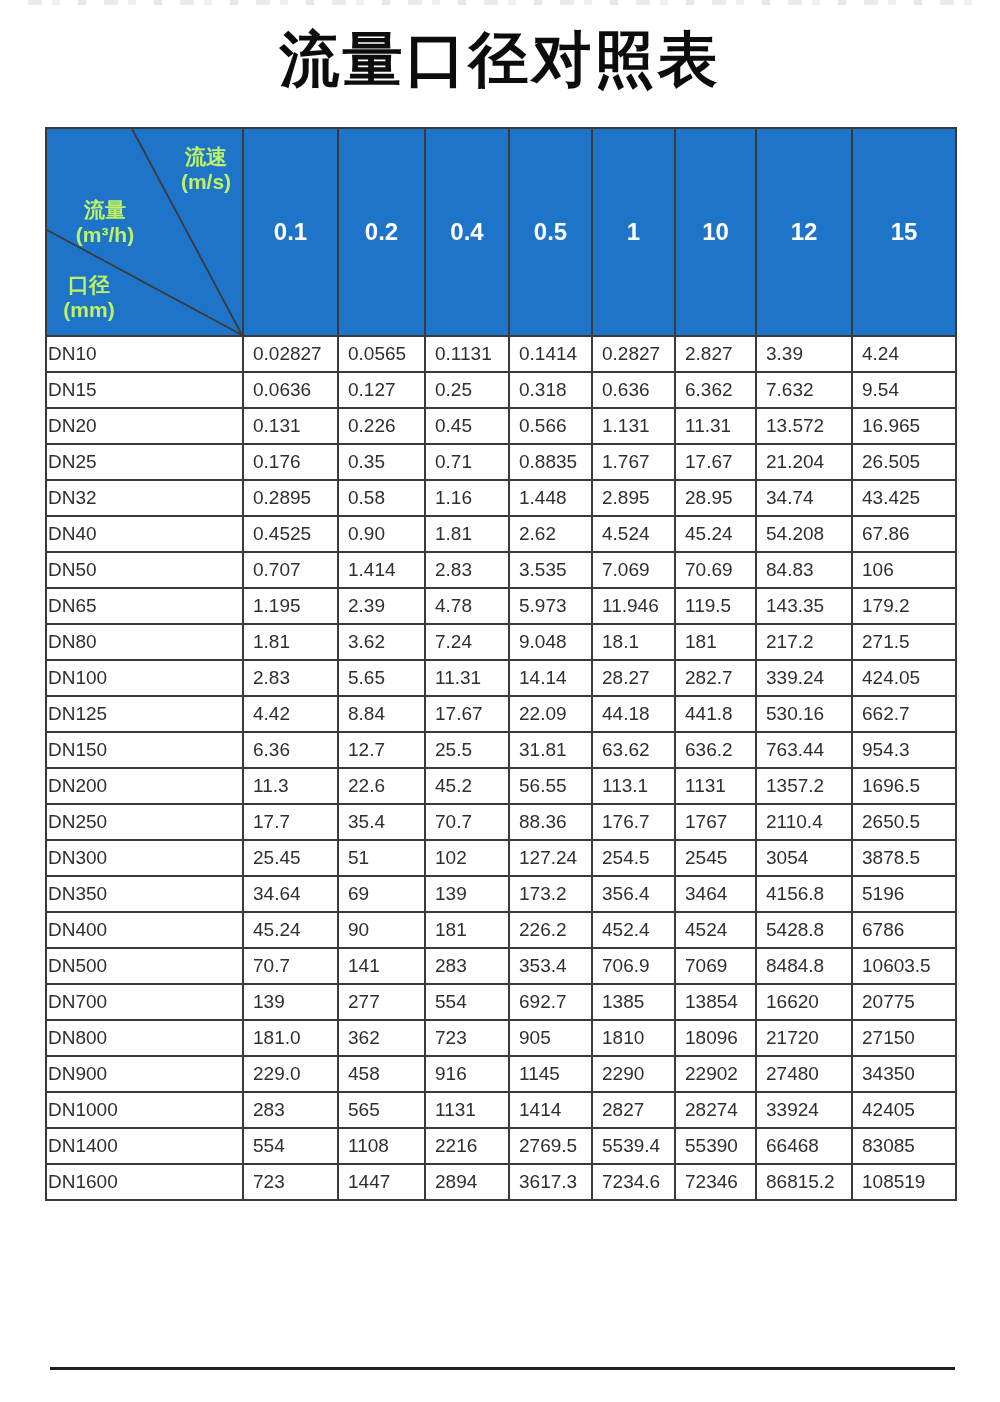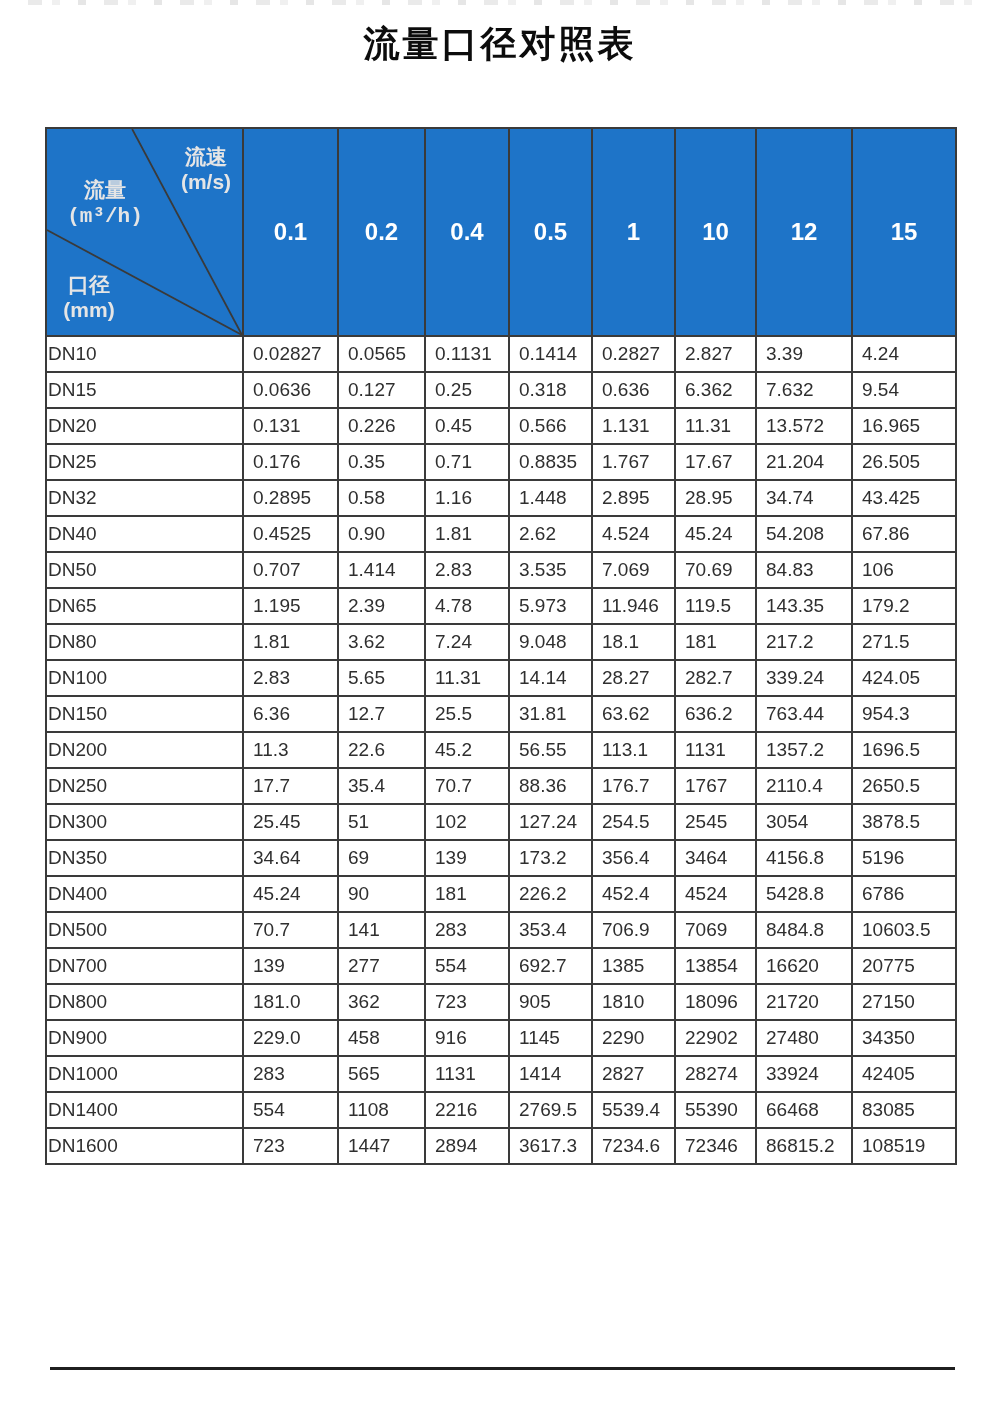--- a/index.html
+++ b/index.html
@@ -15,41 +15,41 @@
   }
   .remnant{
     position:absolute;top:0;left:28px;right:28px;height:5px;
     background:repeating-linear-gradient(90deg,
       #eaeaea 0 14px, transparent 14px 24px,
       #f0f0f0 24px 32px, transparent 32px 50px,
       #e6e6e6 50px 58px, transparent 58px 76px);
   }
   .title{
     position:absolute;top:20px;left:0;width:100%;margin:0;
-    text-align:center;font-size:36px;font-weight:900;color:#0c0c0c;
+    text-align:center;font-size:60px;font-weight:900;color:#0c0c0c;
     letter-spacing:3px;
   }
   table.flow{
     position:absolute;left:45px;top:127px;
     border-collapse:collapse;table-layout:fixed;width:912px;
   }
   table.flow th, table.flow td{
     border:2px solid var(--grid);
     overflow:hidden;white-space:nowrap;
   }
   thead th{background:var(--header-bg);color:#ffffff;}
   th.corner{position:relative;padding:0;height:206px;}
   .corner-svg{position:absolute;left:0;top:0;width:100%;height:100%;display:block;}
   .corner .lbl{
-    position:absolute;color:#e5e5e5;font-weight:700;line-height:1.2;
+    position:absolute;color:#bef264;font-weight:700;line-height:1.2;
     text-align:center;font-size:21px;
   }
   .corner .lbl span{display:block;}
   .lbl-velocity{top:15px;left:120px;width:78px;}
-  .lbl-flow{top:50px;left:12px;width:92px;font-family:Liberation Mono, monospace;}
+  .lbl-flow{top:68px;left:12px;width:92px;}
   .lbl-diameter{top:143px;left:0;width:84px;}
   .vel-th{font-size:24px;font-weight:700;text-align:center;vertical-align:middle;}
   tbody td{height:32px;font-size:19px;color:var(--body-text);}
   td.dn-cell{text-align:left;}
   td.val-cell{text-align:left;padding-left:9px;}
   .footer-line{
     position:absolute;top:1367px;left:50px;width:905px;height:3px;
     background:var(--footer-line);
   }
 </style>
@@ -209,20 +209,31 @@
         <td class="val-cell">2.83</td>
         <td class="val-cell">5.65</td>
         <td class="val-cell">11.31</td>
         <td class="val-cell">14.14</td>
         <td class="val-cell">28.27</td>
         <td class="val-cell">282.7</td>
         <td class="val-cell">339.24</td>
         <td class="val-cell">424.05</td>
       </tr>
       <tr>
+        <td class="dn-cell">DN125</td>
+        <td class="val-cell">4.42</td>
+        <td class="val-cell">8.84</td>
+        <td class="val-cell">17.67</td>
+        <td class="val-cell">22.09</td>
+        <td class="val-cell">44.18</td>
+        <td class="val-cell">441.8</td>
+        <td class="val-cell">530.16</td>
+        <td class="val-cell">662.7</td>
+      </tr>
+      <tr>
         <td class="dn-cell">DN150</td>
         <td class="val-cell">6.36</td>
         <td class="val-cell">12.7</td>
         <td class="val-cell">25.5</td>
         <td class="val-cell">31.81</td>
         <td class="val-cell">63.62</td>
         <td class="val-cell">636.2</td>
         <td class="val-cell">763.44</td>
         <td class="val-cell">954.3</td>
       </tr>

